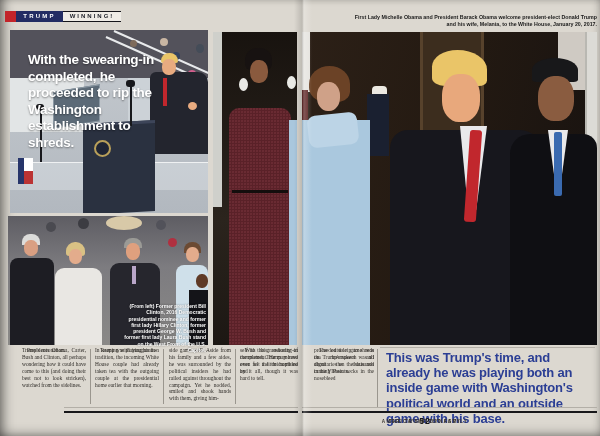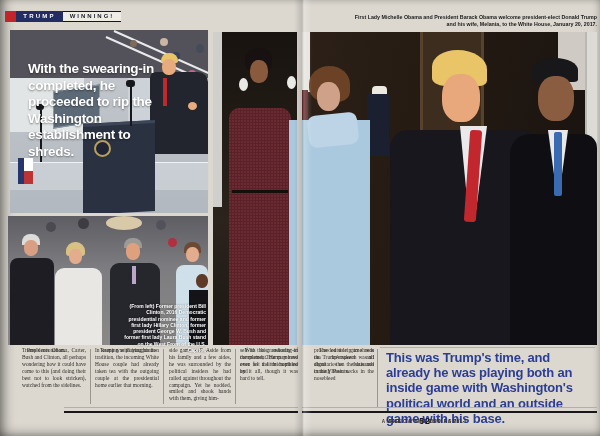--- a/index.html
+++ b/index.html
@@ -37,21 +37,21 @@
   #p1 .trump-body{left:140px;top:42px;width:58px;height:82px;background:#23252e;border-radius:6px 10px 0 0;}
   #p1 .trump-hair{left:151px;top:23px;width:17px;height:10px;background:#eac568;border-radius:8px 8px 2px 2px;}
   #p1 .trump-face{left:152px;top:29px;width:14px;height:16px;background:#e8ab80;border-radius:45%;}
   #p1 .trump-tie{left:153px;top:48px;width:4px;height:28px;background:#c1272d;}
   #p1 .trump-hand{left:178px;top:72px;width:9px;height:8px;background:#e8ab80;border-radius:50%;}
   #p1 .podium{left:73px;top:92px;width:72px;height:91px;background:#2a3140;border-top:3px solid #3d4559;transform:skewY(-3deg);}
   #p1 .seal{left:84px;top:110px;width:17px;height:17px;border-radius:50%;background:#1f2535;border:2px solid #b9a05a;}
   #p1 .glass{left:0;top:132px;width:198px;height:28px;background:rgba(235,240,243,.35);border-top:1px solid rgba(255,255,255,.7);}
   #p1 .flag{left:8px;top:128px;width:15px;height:26px;background:linear-gradient(#fff 0 50%,#b33 50% 100%);}
   #p1 .flag .blue{left:0;top:0;width:6px;height:26px;background:#26356b;}
-  .overlay-quote{left:18px;top:31px;width:134px;color:#fff;font-size:13.5px;line-height:16.5px;
+  .overlay-quote{left:18px;top:22px;width:134px;color:#fff;font-size:13.5px;line-height:16.5px;
     font-weight:bold;letter-spacing:-.3px;text-shadow:0 1px 2px rgba(0,0,0,.45);z-index:3;}
 
   
   #p2{left:213px;top:32px;width:84px;height:313px;background:linear-gradient(#18130f,#2b241d 60%,#1c1713);}
   #p2 .pillar{left:0;top:0;width:9px;height:175px;background:#cfd0cb;}
   #p2 .finial{width:9px;height:13px;background:#e9e9e5;border-radius:50%;}
   #p2 .m-hair{left:32px;top:16px;width:27px;height:22px;background:#171211;border-radius:12px 12px 6px 6px;}
   #p2 .m-face{left:37px;top:28px;width:18px;height:23px;background:#8a5a3e;border-radius:46%;}
   #p2 .m-dress{left:16px;top:76px;width:62px;height:237px;background:#5a2128;
     background-image:radial-gradient(circle at 1px 1px,#7c3540 .6px,transparent .8px);background-size:3px 3px;border-radius:10px 10px 0 0;}

